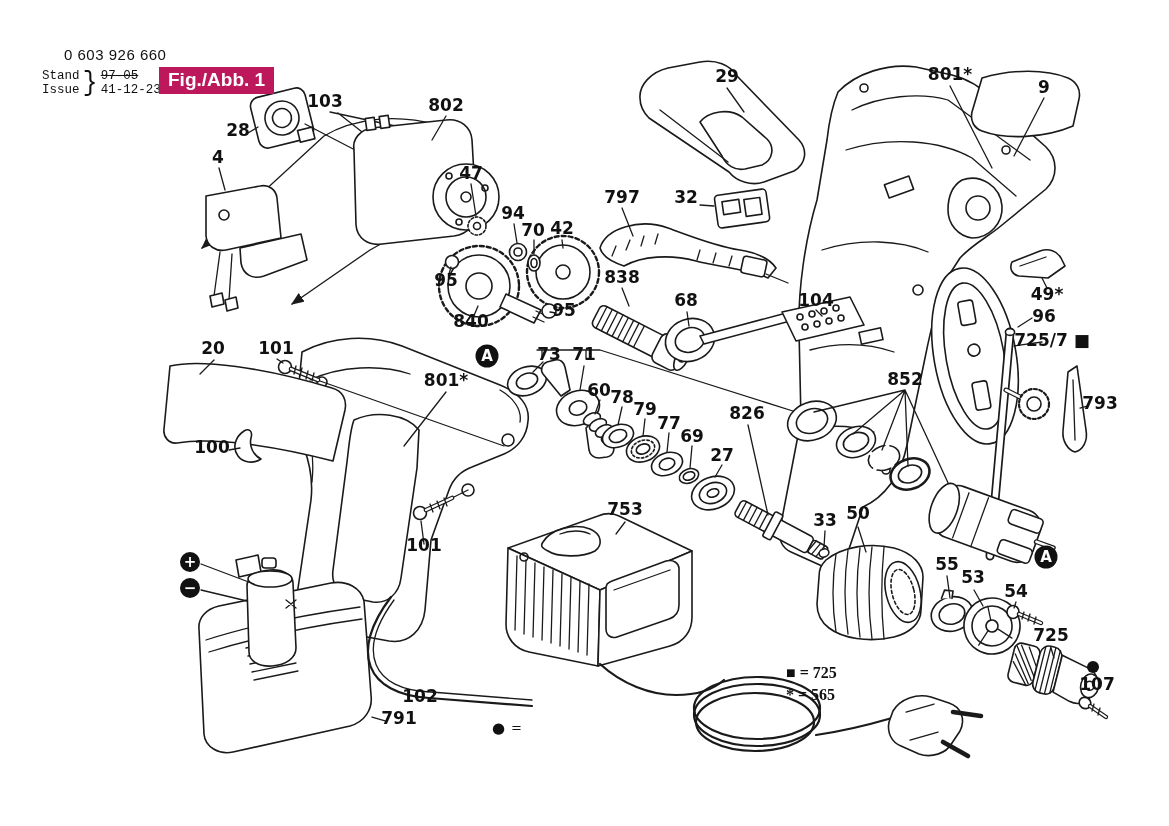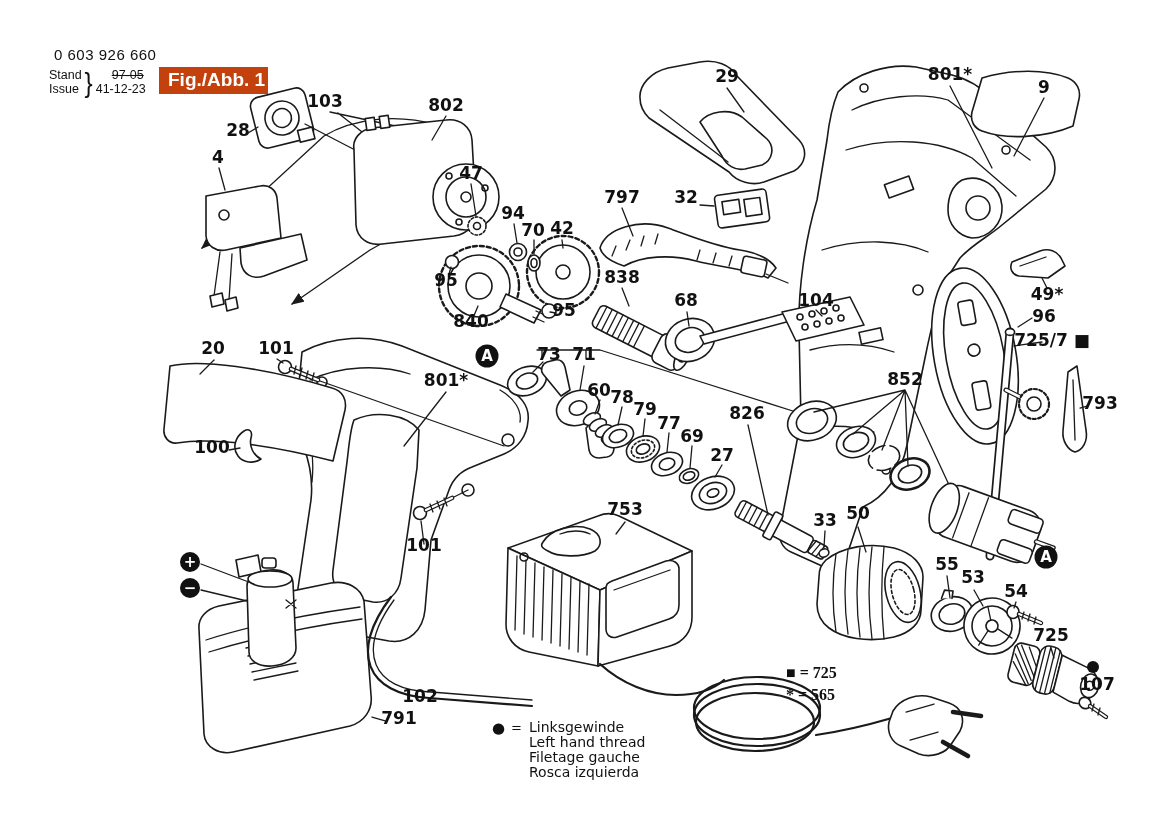--- a/index.html
+++ b/index.html
@@ -8,28 +8,28 @@
   .page svg{position:absolute;left:0;top:0;}
   
   #diagram *{fill:none;stroke:#1a1a1a;stroke-width:1.6;stroke-linecap:round;stroke-linejoin:round;}
   #diagram .fillw{fill:#ffffff;}
   #diagram .fillb{fill:#111111;stroke:none;}
   #diagram .ld{stroke-width:1.3;}
   #diagram text{font:bold 17px "DejaVu Sans","Liberation Sans",sans-serif;fill:#111;stroke:none;text-anchor:middle;}
   #diagram text.badge-text{font-size:15px;fill:#ffffff;}
   
   .ov{position:absolute;z-index:3;}
-  .doc-number{left:54px;top:46px;font-size:15px;letter-spacing:0.5px;}
-  .issue-block{left:49px;top:68px;display:flex;align-items:flex-start;}
+  .doc-number{left:64px;top:46px;font-size:15px;letter-spacing:0.5px;}
+  .issue-block{left:42px;top:68px;display:flex;align-items:center;font-family:Liberation Mono, monospace;}
   .issue-labels{font-size:12.5px;line-height:14px;}
   .brace{font-size:27px;font-weight:400;margin:0 3px 0 2px;transform:scaleX(0.9);}
   .issue-values{font-size:12.5px;line-height:14px;}
-  .struck{text-decoration:line-through;margin-left:16px;}
-  .fig-badge{left:159px;top:67px;background:#c2410c;color:#fff;font-weight:bold;font-size:19px;
-             padding:2px 3px 3px 9px;}
+  .struck{text-decoration:line-through;}
+  .fig-badge{left:159px;top:67px;background:#be185d;color:#fff;font-weight:bold;font-size:19px;
+             padding:2px 9px 3px 9px;}
   .disclaimer{left:55px;top:718px;font-size:13.5px;line-height:14.8px;}
   .sym-legend{left:786px;top:662px;font-size:16px;font-weight:bold;line-height:21.5px;
               font-family:Liberation Serif, serif;}
   .thread-legend{left:492px;top:720px;display:flex;align-items:flex-start;
                  font-family:"DejaVu Sans","Liberation Sans",sans-serif;}
   .thread-legend .dot-sym{font-size:15px;line-height:15px;margin-top:1px;}
   .thread-legend .eq{font-size:13px;margin:0 7px 0 6px;line-height:15px;}
   .thread-lines{font-size:14px;line-height:15px;}
 </style>
 </head>
@@ -558,21 +558,15 @@
 
 
   <div class="ov sym-legend">
     <div>■ = 725</div>
     <div>* = 565</div>
   </div>
 
   <div class="ov thread-legend">
     <span class="dot-sym">●</span>
     <span class="eq">=</span>
-    <div class="thread-lines">
-      <div>Linksgewinde</div>
-      <div>Left hand thread</div>
-      <div>Filetage gauche</div>
-      <div>Rosca izquierda</div>
-    </div>
   </div>
 
 </div>
 
 </body></html>

